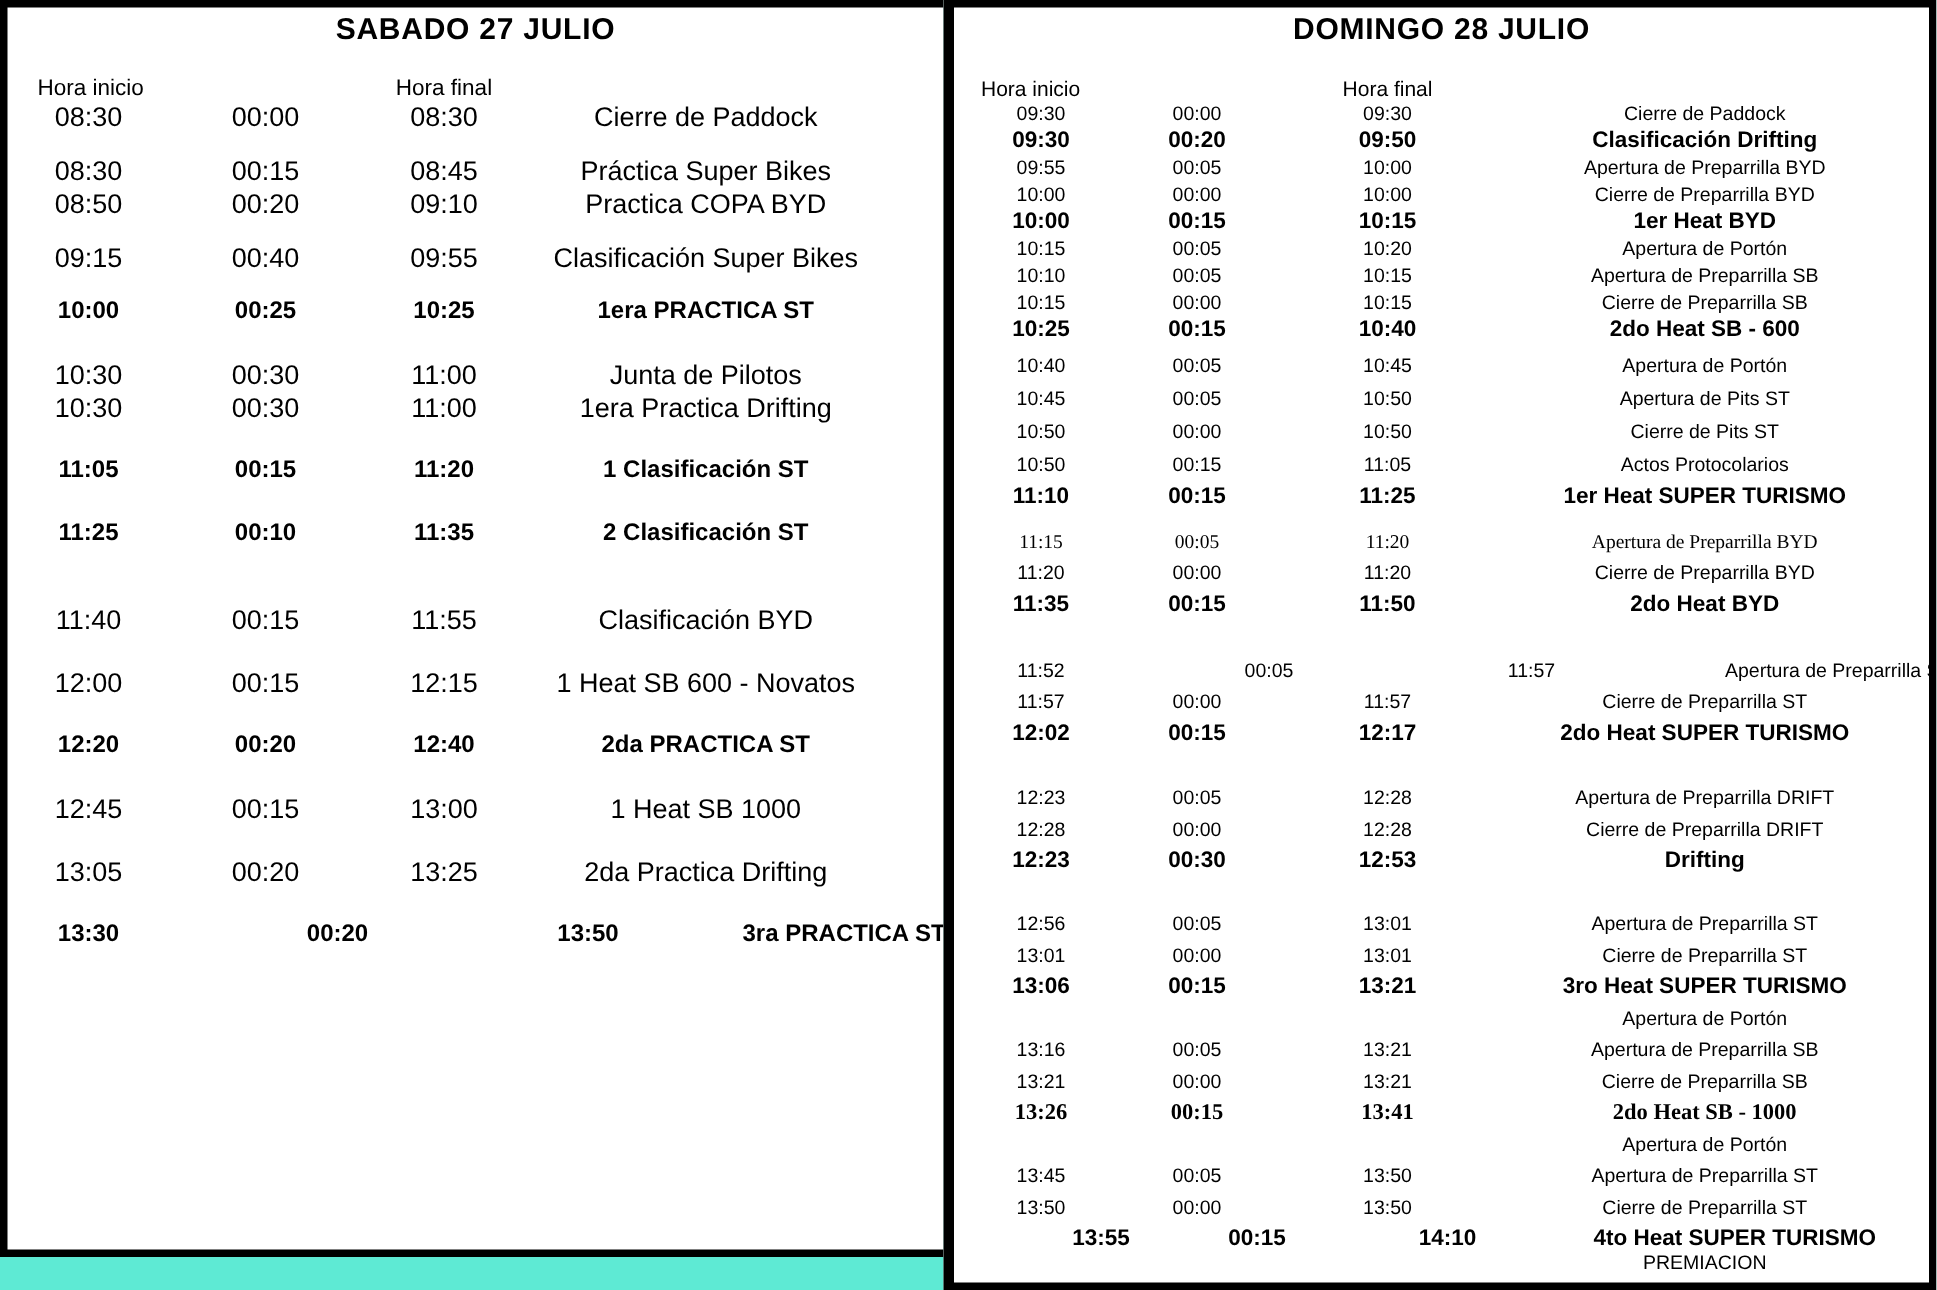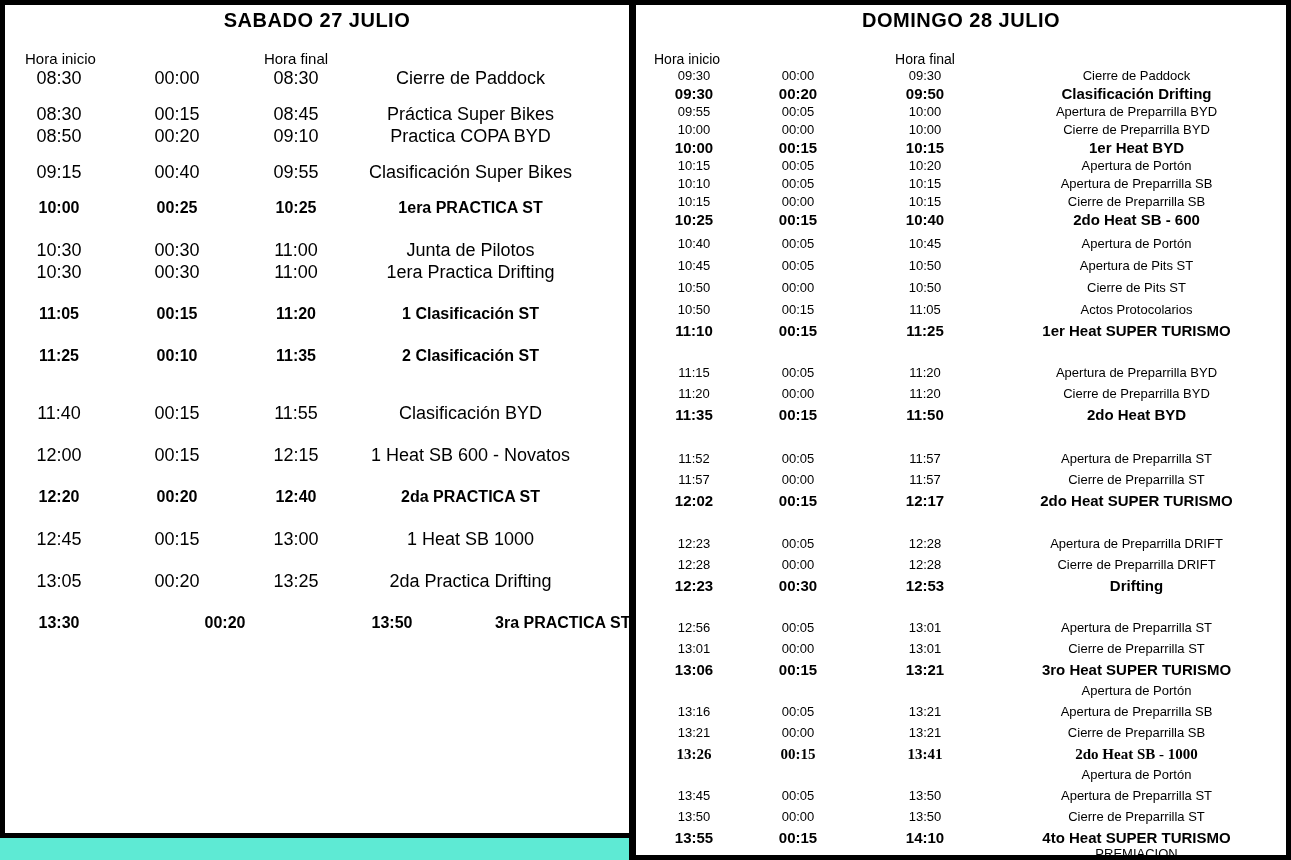--- a/index.html
+++ b/index.html
@@ -249,39 +249,39 @@
     <span class="c dur">00:15</span>
     <span class="c end">11:05</span>
     <span class="c event">Actos Protocolarios</span>
   </div>
         <div class="grid row b" style="margin-top: 3px;">
     <span class="c start">11:10</span>
     <span class="c dur">00:15</span>
     <span class="c end">11:25</span>
     <span class="c event">1er Heat SUPER TURISMO</span>
   </div>
-        <div class="grid row" style="margin-top: 24px;">
+        <div class="grid row" style="margin-top: 12px; font-family: Liberation Serif, serif;">
     <span class="c start">11:15</span>
     <span class="c dur">00:05</span>
     <span class="c end">11:20</span>
     <span class="c event">Apertura de Preparrilla BYD</span>
   </div>
         <div class="grid row" style="margin-top: 3px;">
     <span class="c start">11:20</span>
     <span class="c dur">00:00</span>
     <span class="c end">11:20</span>
     <span class="c event">Cierre de Preparrilla BYD</span>
   </div>
         <div class="grid row b" style="margin-top: 3px;">
     <span class="c start">11:35</span>
     <span class="c dur">00:15</span>
     <span class="c end">11:50</span>
     <span class="c event">2do Heat BYD</span>
   </div>
-        <div class="grid row" style="margin-top: 26px;">
+        <div class="grid row" style="margin-top: 26px; gap: 48px;">
     <span class="c start">11:52</span>
     <span class="c dur">00:05</span>
     <span class="c end">11:57</span>
     <span class="c event">Apertura de Preparrilla ST</span>
   </div>
         <div class="grid row" style="margin-top: 3px;">
     <span class="c start">11:57</span>
     <span class="c dur">00:00</span>
     <span class="c end">11:57</span>
     <span class="c event">Cierre de Preparrilla ST</span>
@@ -363,21 +363,21 @@
     <span class="c dur">00:05</span>
     <span class="c end">13:50</span>
     <span class="c event">Apertura de Preparrilla ST</span>
   </div>
         <div class="grid row" style="margin-top: 3px;">
     <span class="c start">13:50</span>
     <span class="c dur">00:00</span>
     <span class="c end">13:50</span>
     <span class="c event">Cierre de Preparrilla ST</span>
   </div>
-        <div class="grid row b" style="margin-top: 3px;">
+        <div class="grid row b" style="margin-top: 3px; padding-left: 40px;">
     <span class="c start">13:55</span>
     <span class="c dur">00:15</span>
     <span class="c end">14:10</span>
     <span class="c event">4to Heat SUPER TURISMO</span>
   </div>
         <div class="grid row sm">
     <span class="c start"></span>
     <span class="c dur"></span>
     <span class="c end"></span>
     <span class="c event">PREMIACION</span>

